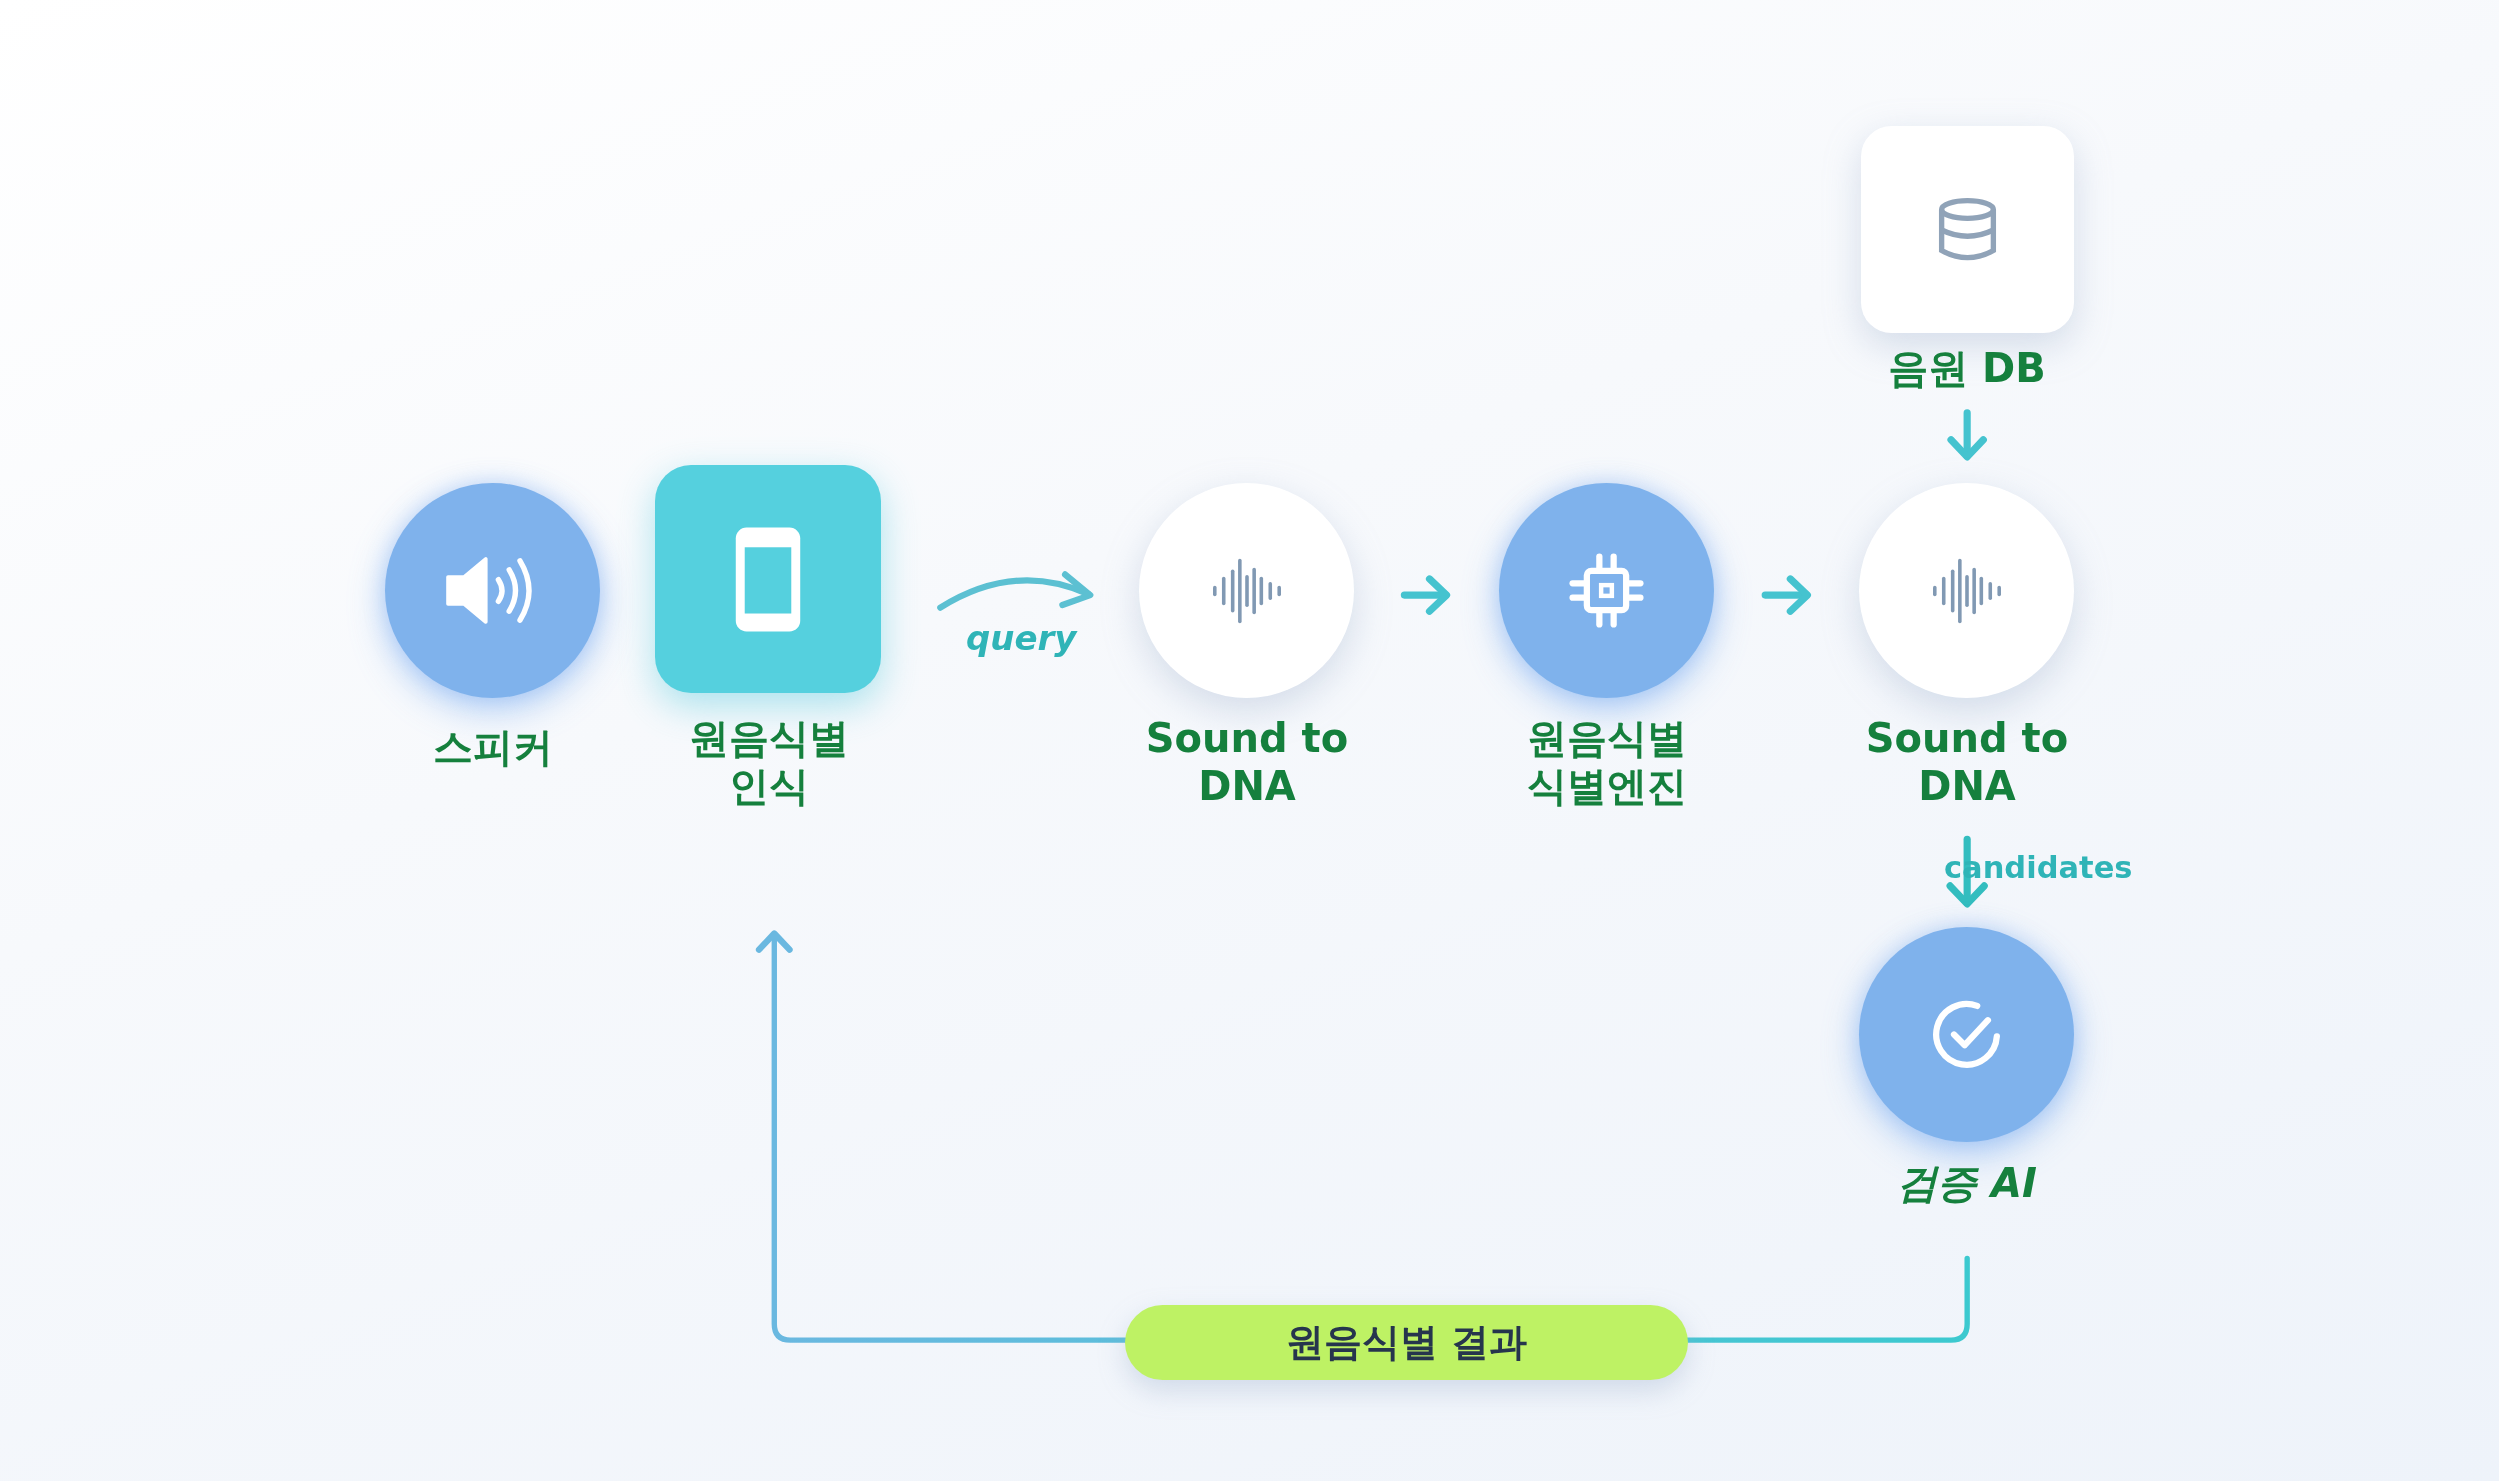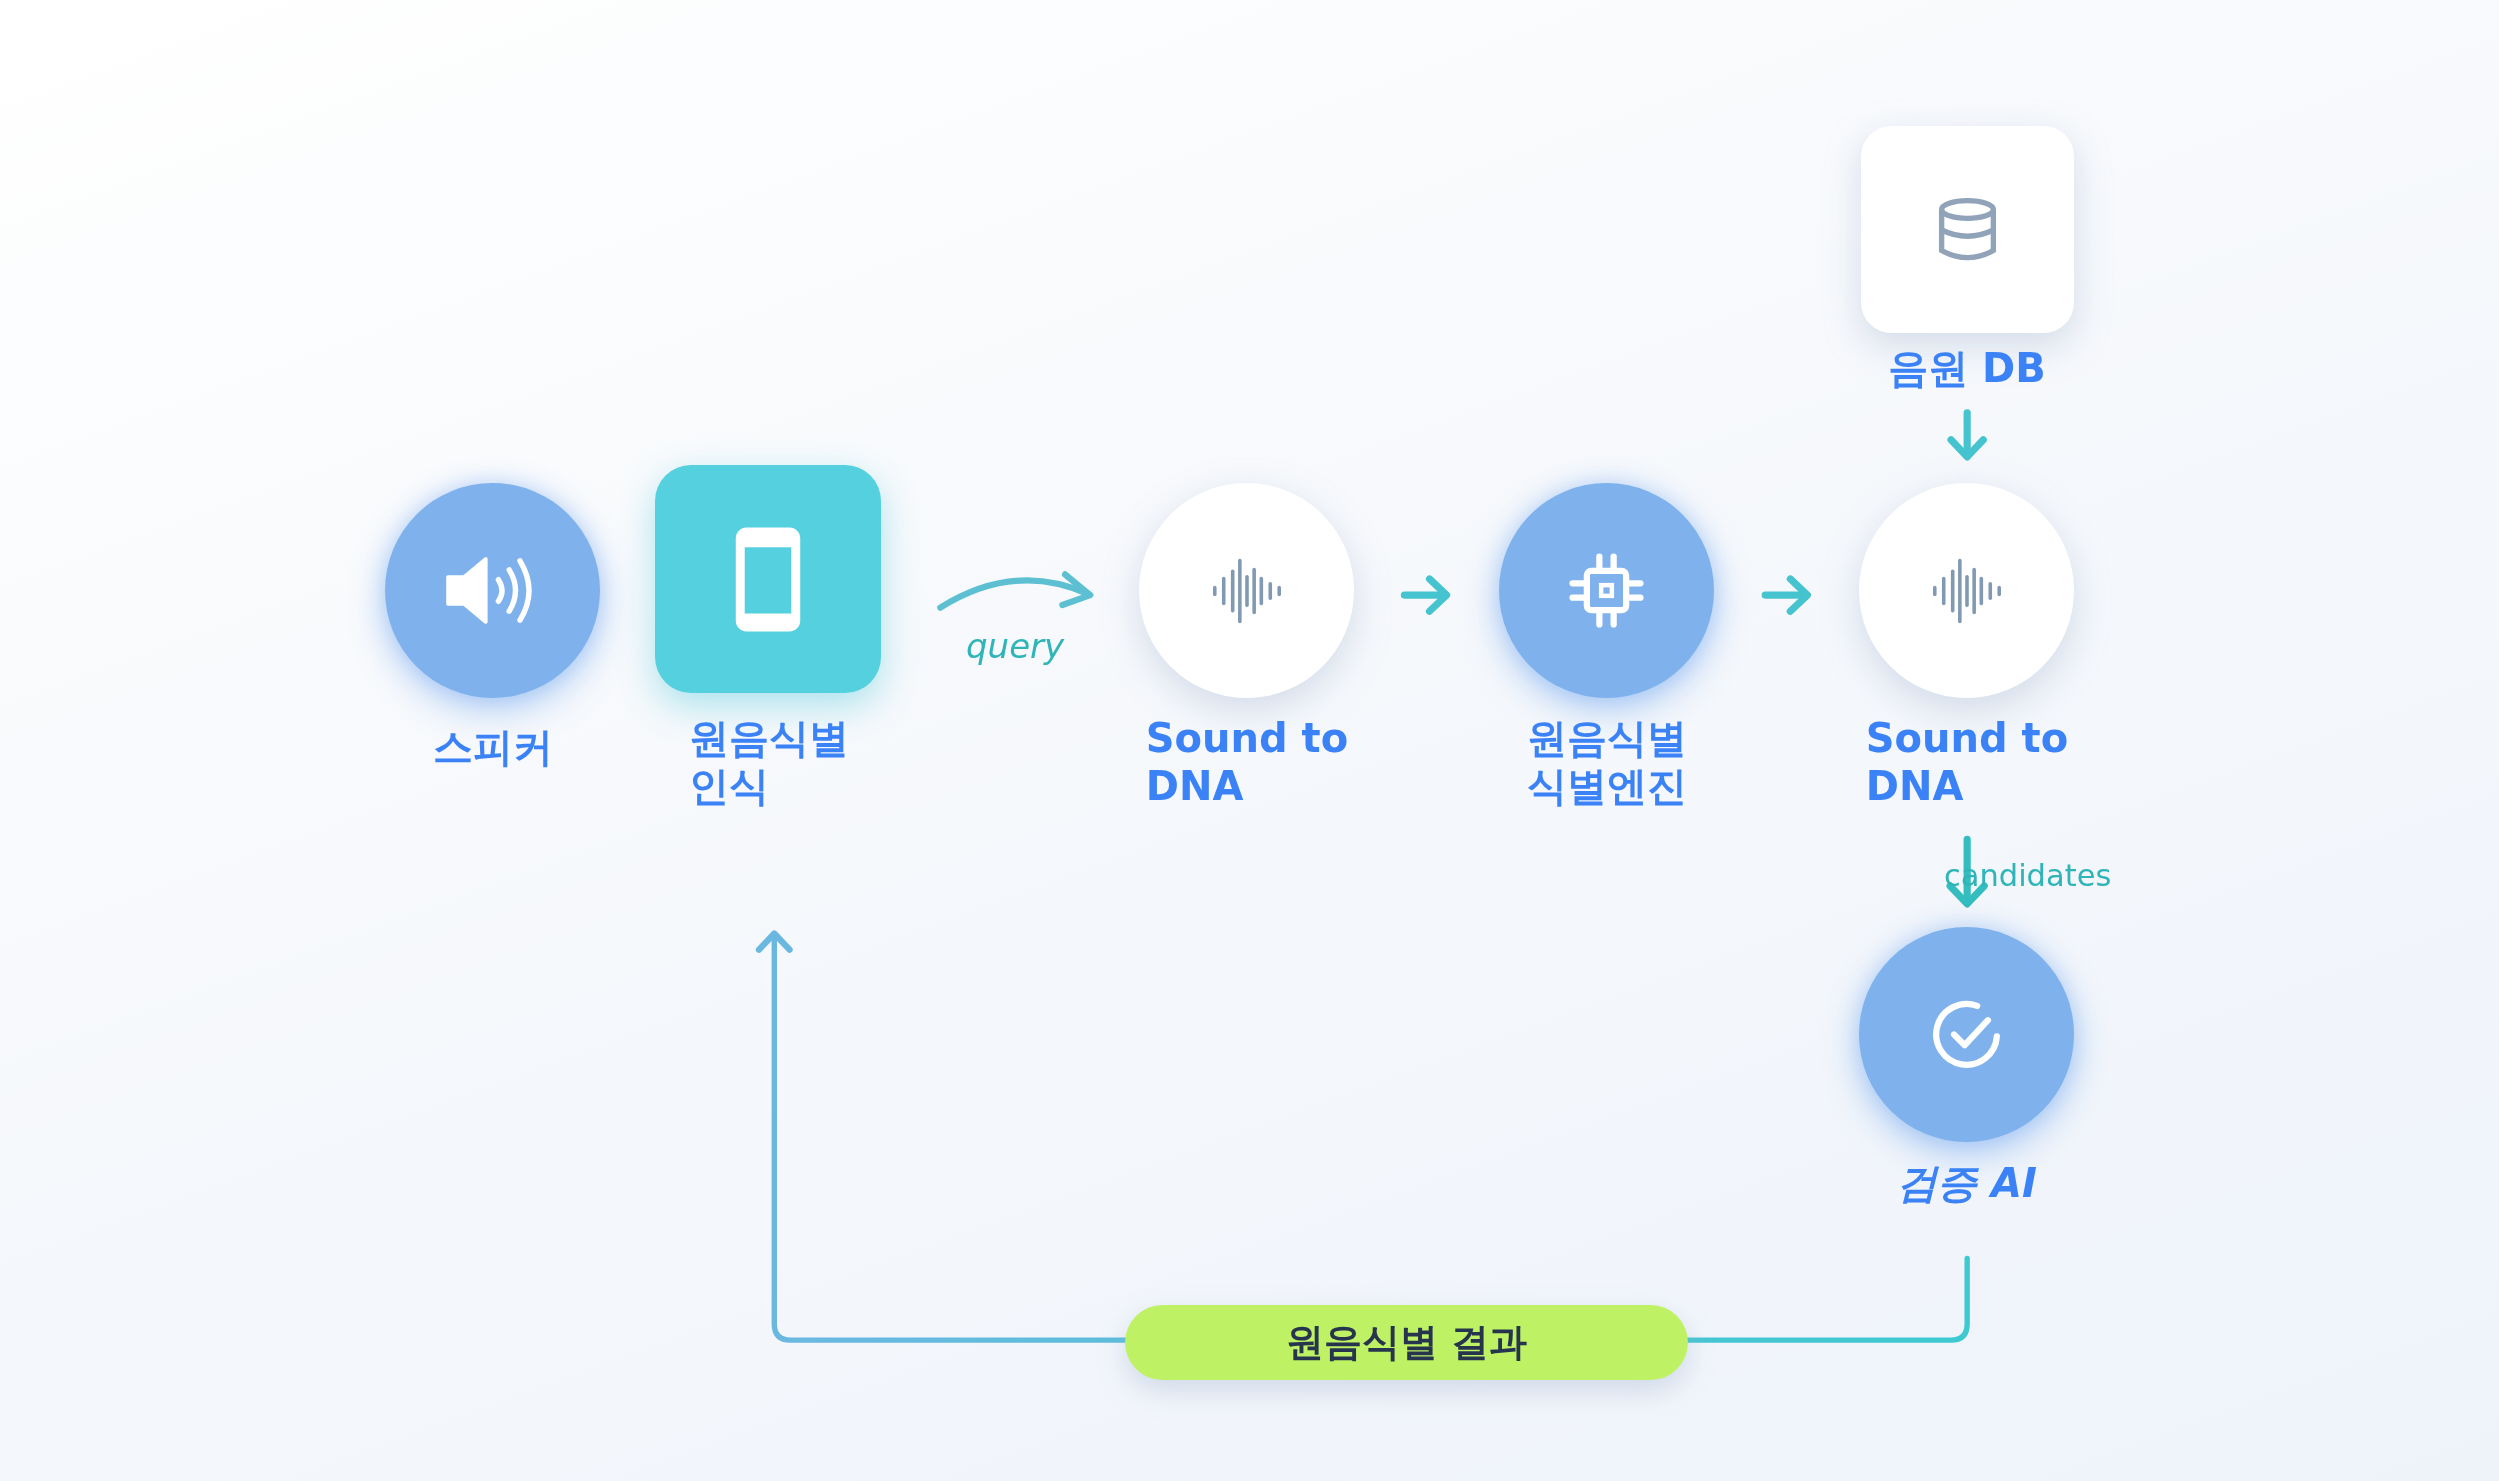--- a/index.html
+++ b/index.html
@@ -9,24 +9,24 @@
     font-family: "DejaVu Sans", "Liberation Sans", sans-serif;
     color: #1f3047;
   }
   .node { position: absolute; box-sizing: border-box; display: flex; align-items: center; justify-content: center; }
   .circle { width: 215px; height: 215px; border-radius: 50%; }
   .blue { background: #7fb2ec; box-shadow: 0 12.6px 36px rgba(100, 160, 240, 0.45), 0 0 21.5px rgba(120,170,240,0.35); }
   .white { background: #ffffff; box-shadow: 0 12.6px 36px rgba(150, 170, 200, 0.35); }
   .teal-sq { background: #55d0de; border-radius: 36px; box-shadow: 0 12.6px 36px rgba(80, 200, 220, 0.45); }
   .white-sq { background: #ffffff; border-radius: 30.5px; box-shadow: 0 12.6px 36px rgba(150, 170, 200, 0.35); }
   .label {
-    position: absolute; font-weight: bold; font-size: 40px; line-height: 48px;
-    color: #3b82f6; transform: translateX(-50%); white-space: pre-line;
+    position: absolute; text-align: center; font-weight: bold; font-size: 40px; line-height: 48px;
+    color: #15803d; transform: translateX(-50%); white-space: pre-line;
   }
-  .edge-label { position: absolute; font-weight: normal; color: #2fb4b7; margin-top: 8px; }
+  .edge-label { position: absolute; font-weight: bold; color: #2fb4b7; }
   .pill {
     position: absolute; left: 1125px; top: 1305px; width: 563px; height: 75px; border-radius: 38px;
     background: #bef264; box-shadow: 0 10.8px 27px rgba(150,170,200,0.35);
     display: flex; align-items: center; justify-content: center; font-weight: bold; font-size: 38px; color: #26354d;
   }
   svg.overlay { position: absolute; left: 0; top: 0; }
 </style>
 </head>
 <body>
 

